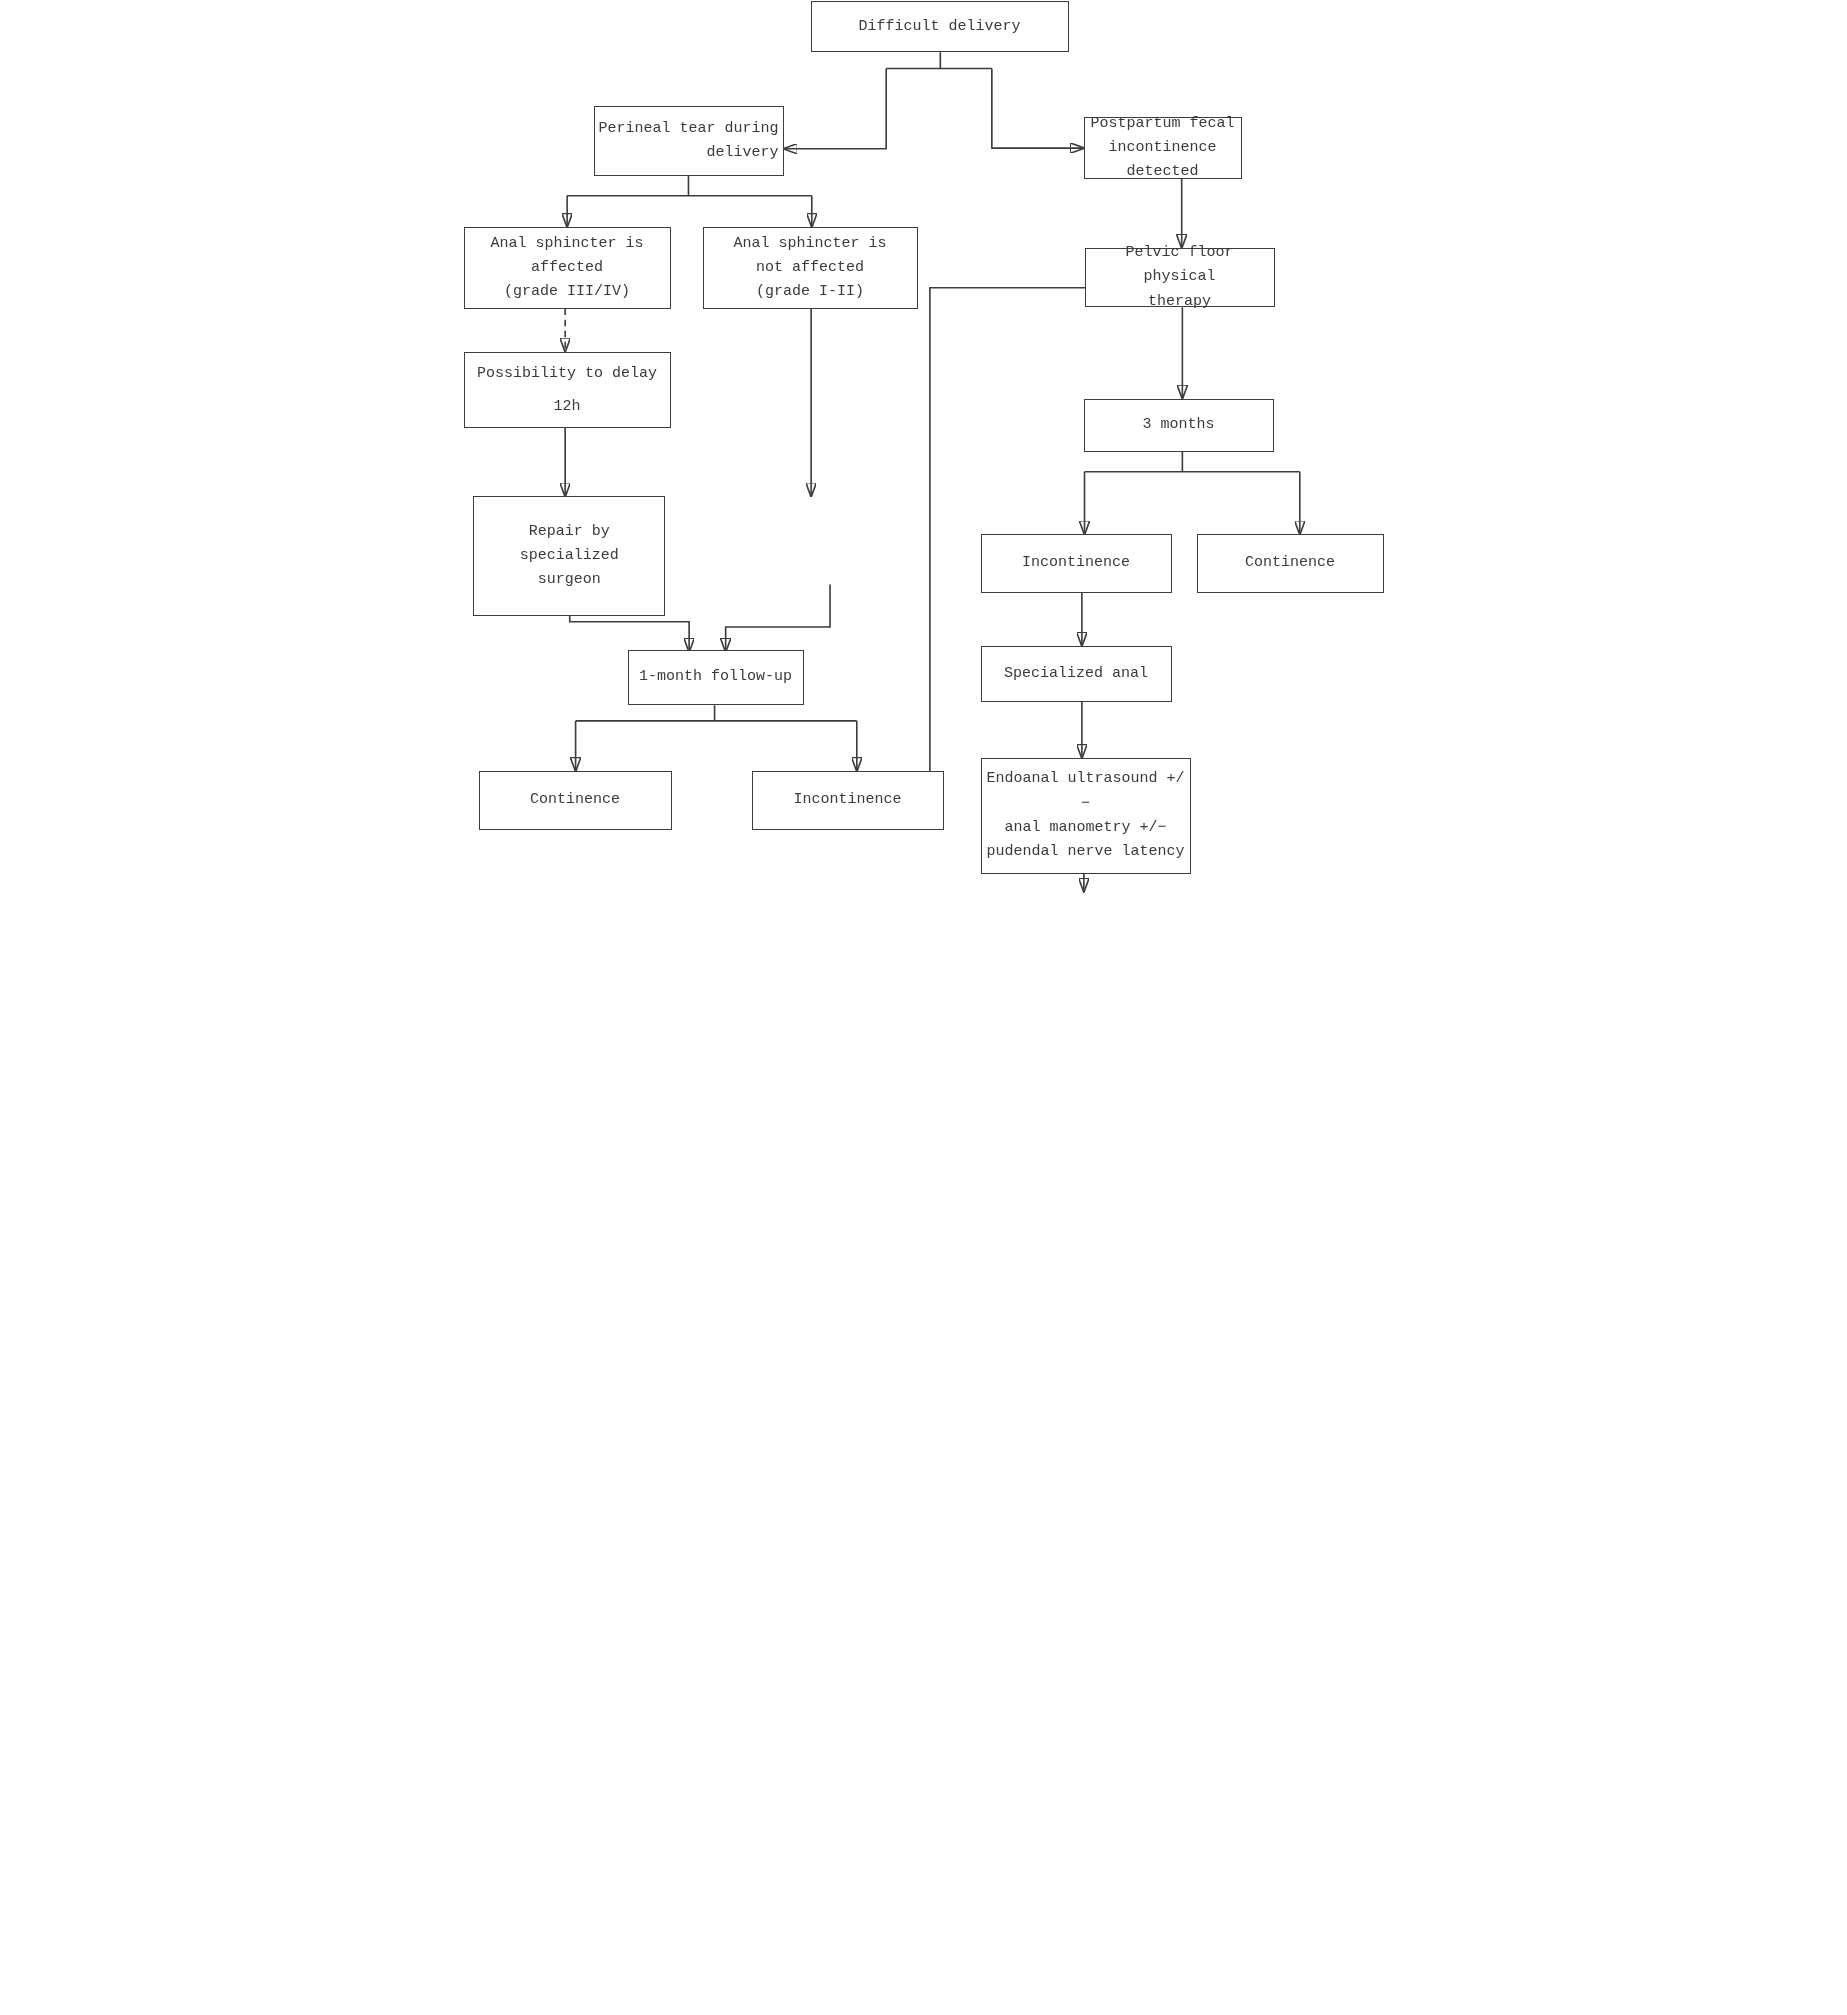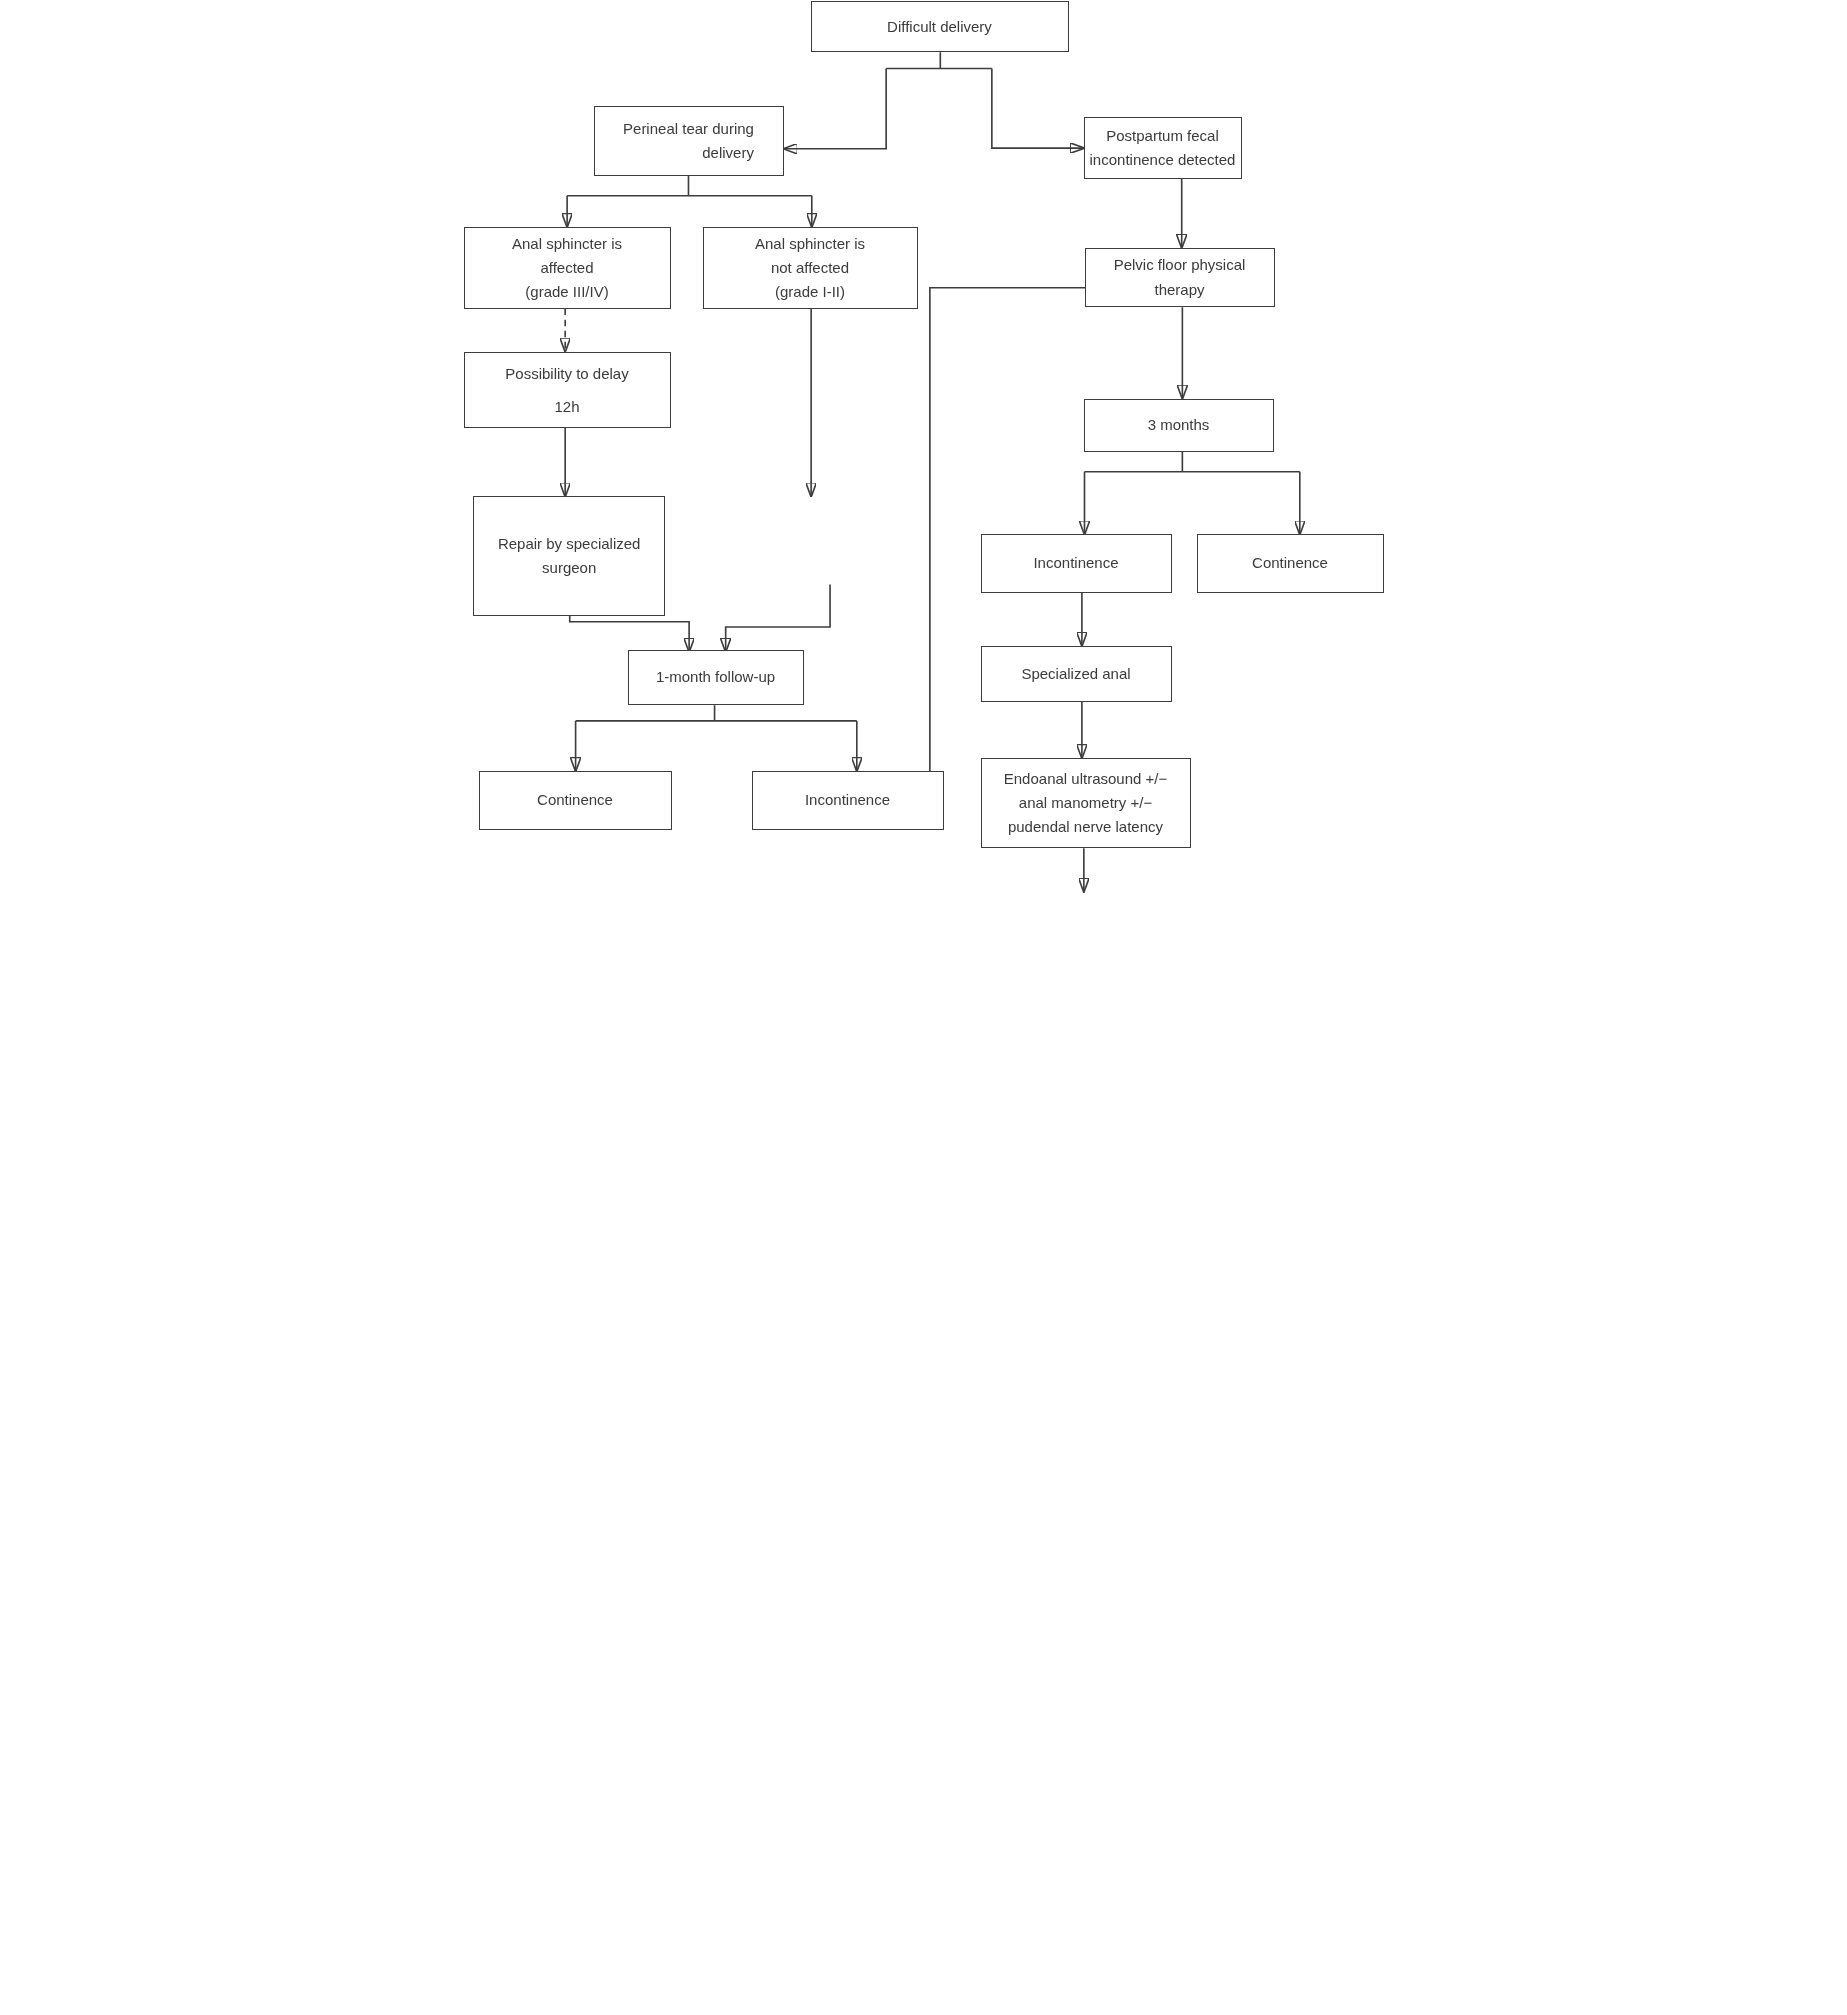--- a/index.html
+++ b/index.html
@@ -6,21 +6,21 @@
   body{font-family:"Liberation Sans",sans-serif;}
   #diagram{position:relative;width:924px;height:1008px;margin:0 auto;background:#ffffff;overflow:hidden;}
   #edges{position:absolute;left:0;top:0;width:924px;height:1008px;}
   #edges path{stroke:#3d3d3d;stroke-width:2.5;fill:none;}
   #edges path.dash{stroke-dasharray:10 7;}
   .node{
     position:absolute;box-sizing:border-box;
     border:1.6px solid #3d3d3d;background:#ffffff;
     display:flex;align-items:center;justify-content:center;
     text-align:center;font-size:15px;line-height:1.62;color:#3b3b3b;
-    white-space:pre-line;padding:1.3px 3.9px;
+    white-space:pre-line;padding:1.3px 3.9px;font-family:Liberation Mono, monospace;
   }
   .node.gap{line-height:2.2;}
   .node.xloose{line-height:2.45;}
 </style>
 </head>
 <body>
 
 <div id="diagram">
 
   <svg id="edges" viewBox="0 0 1416 1545">
@@ -90,21 +90,21 @@
 
 
   <div class="node" style="left:519px;top:534px;width:191px;height:59px;">Incontinence</div>
 
   <div class="node" style="left:735px;top:534px;width:187px;height:59px;">Continence</div>
 
   <div class="node" style="left:166px;top:650px;width:176px;height:55px;">1-month follow-up</div>
 
   <div class="node" style="left:519px;top:646px;width:191px;height:56px;">Specialized anal</div>
 
-  <div class="node" style="left:519px;top:758px;width:210px;height:90px;">Endoanal ultrasound +/−
+  <div class="node" style="left:519px;top:758px;width:210px;height:116px;">Endoanal ultrasound +/−
 anal manometry +/−
 pudendal nerve latency</div>
 
   <div class="node" style="left:17px;top:771px;width:193px;height:59px;">Continence</div>
 
   <div class="node" style="left:290px;top:771px;width:192px;height:59px;">Incontinence</div>
 
 
 </div>
 

